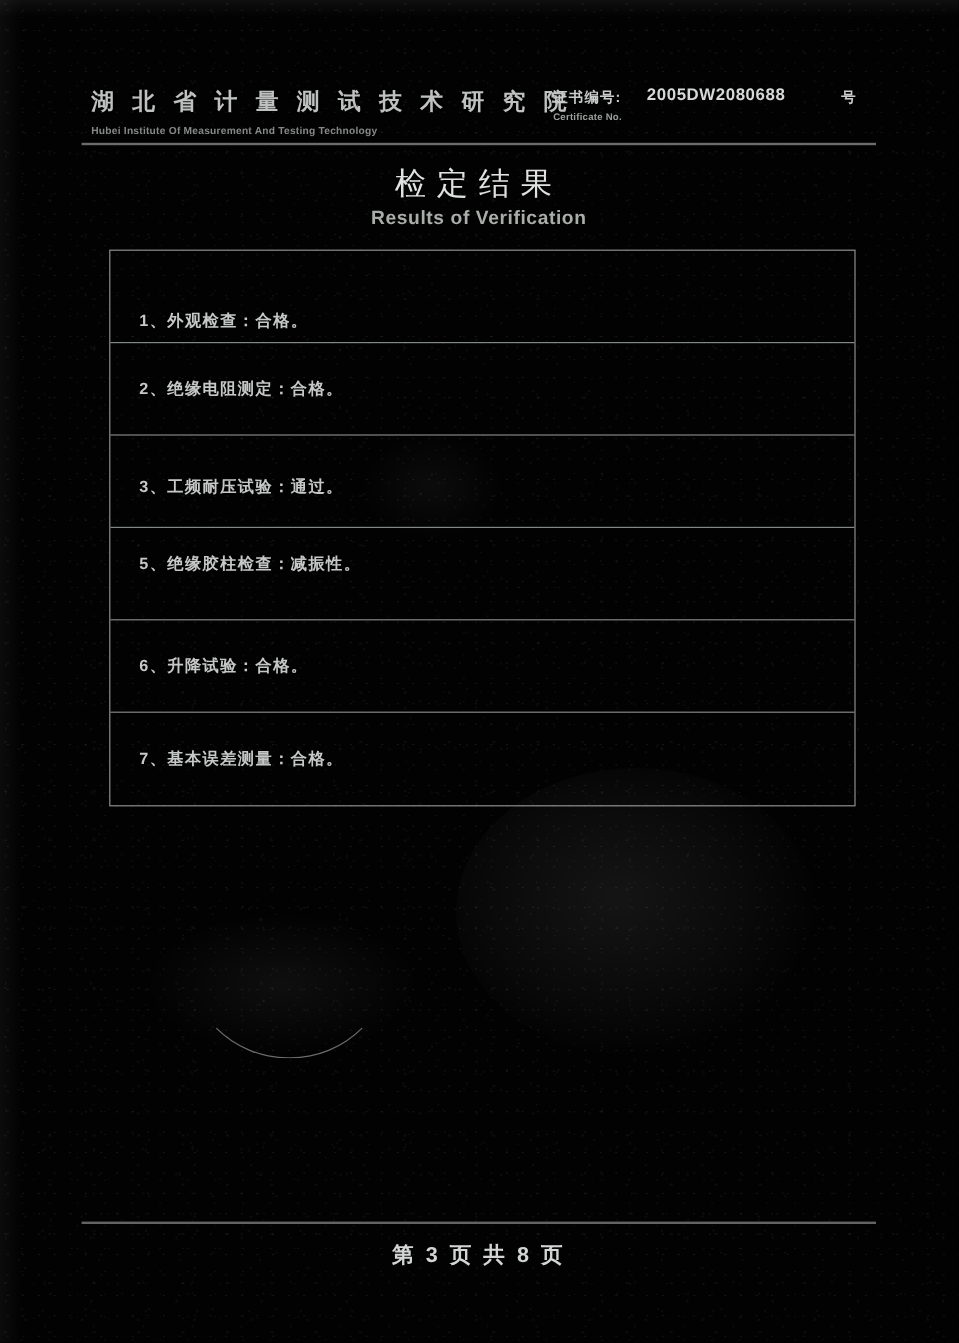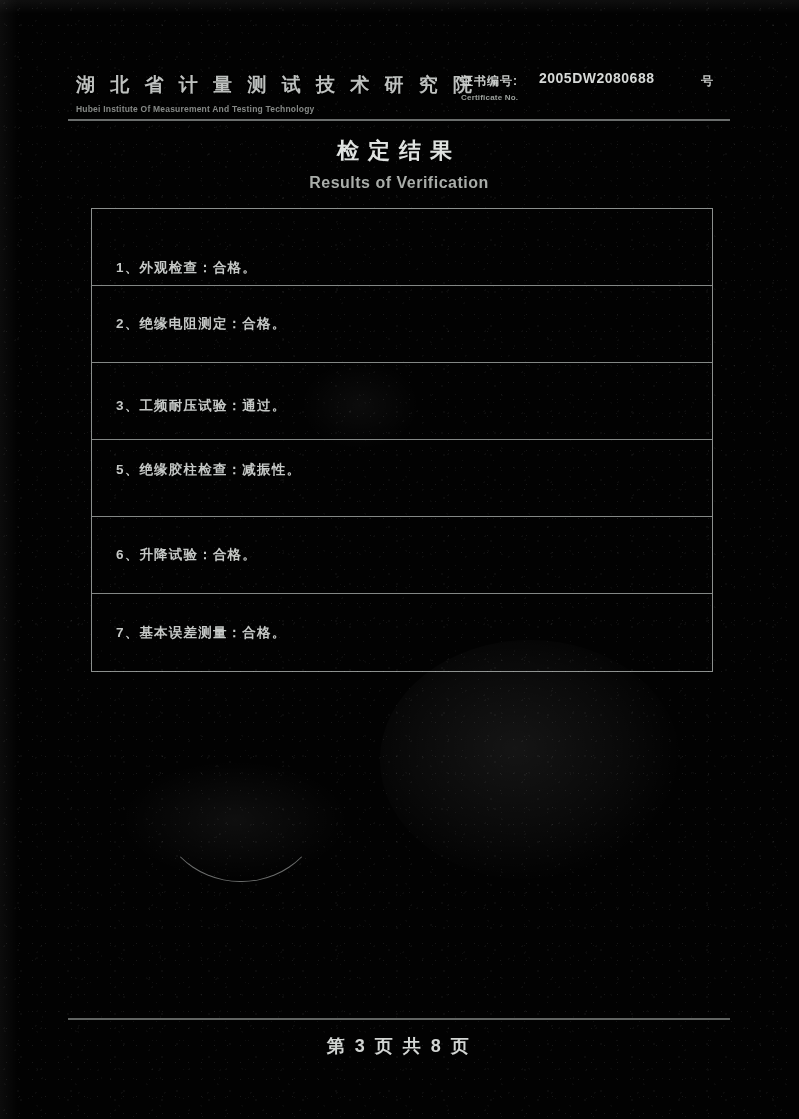--- a/index.html
+++ b/index.html
@@ -133,22 +133,22 @@
     opacity: 0.75;
   }
   
   .title-zh {
     position: absolute;
     left: 0;
     top: 118px;
     width: 758px;
     text-align: center;
     color: #dfe2e0;
-    font-size: 22px;
-    font-weight: bold;
+    font-size: 26px;
+    font-weight: normal;
     letter-spacing: 9px;
   }
   .title-en {
     position: absolute;
     left: 0;
     top: 156px;
     width: 758px;
     text-align: center;
     color: #a9ada9;
     font-size: 16px;

